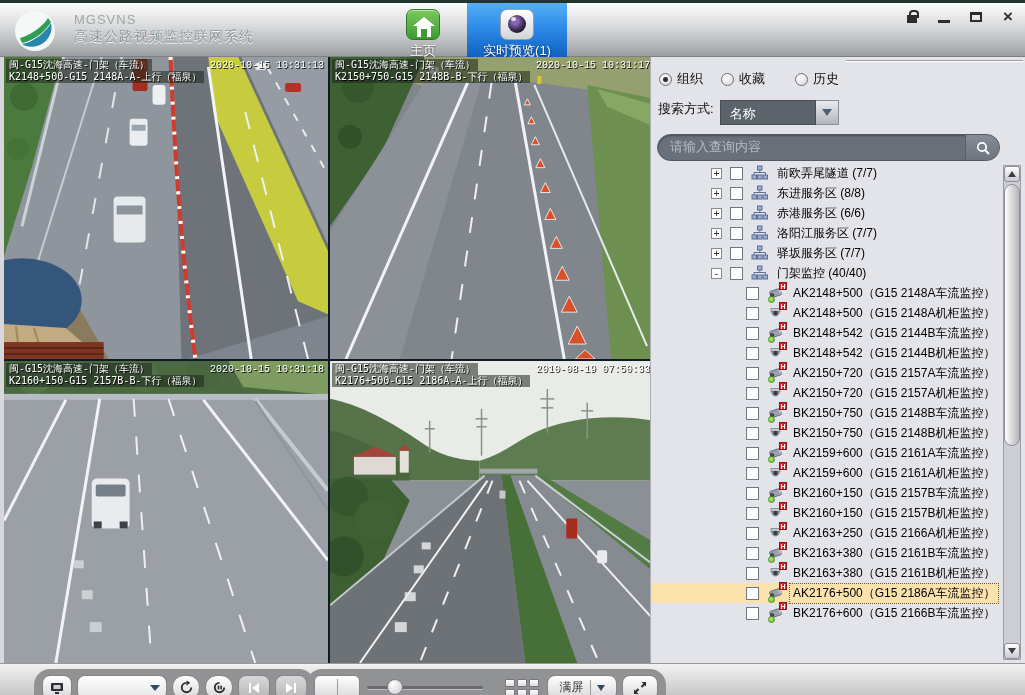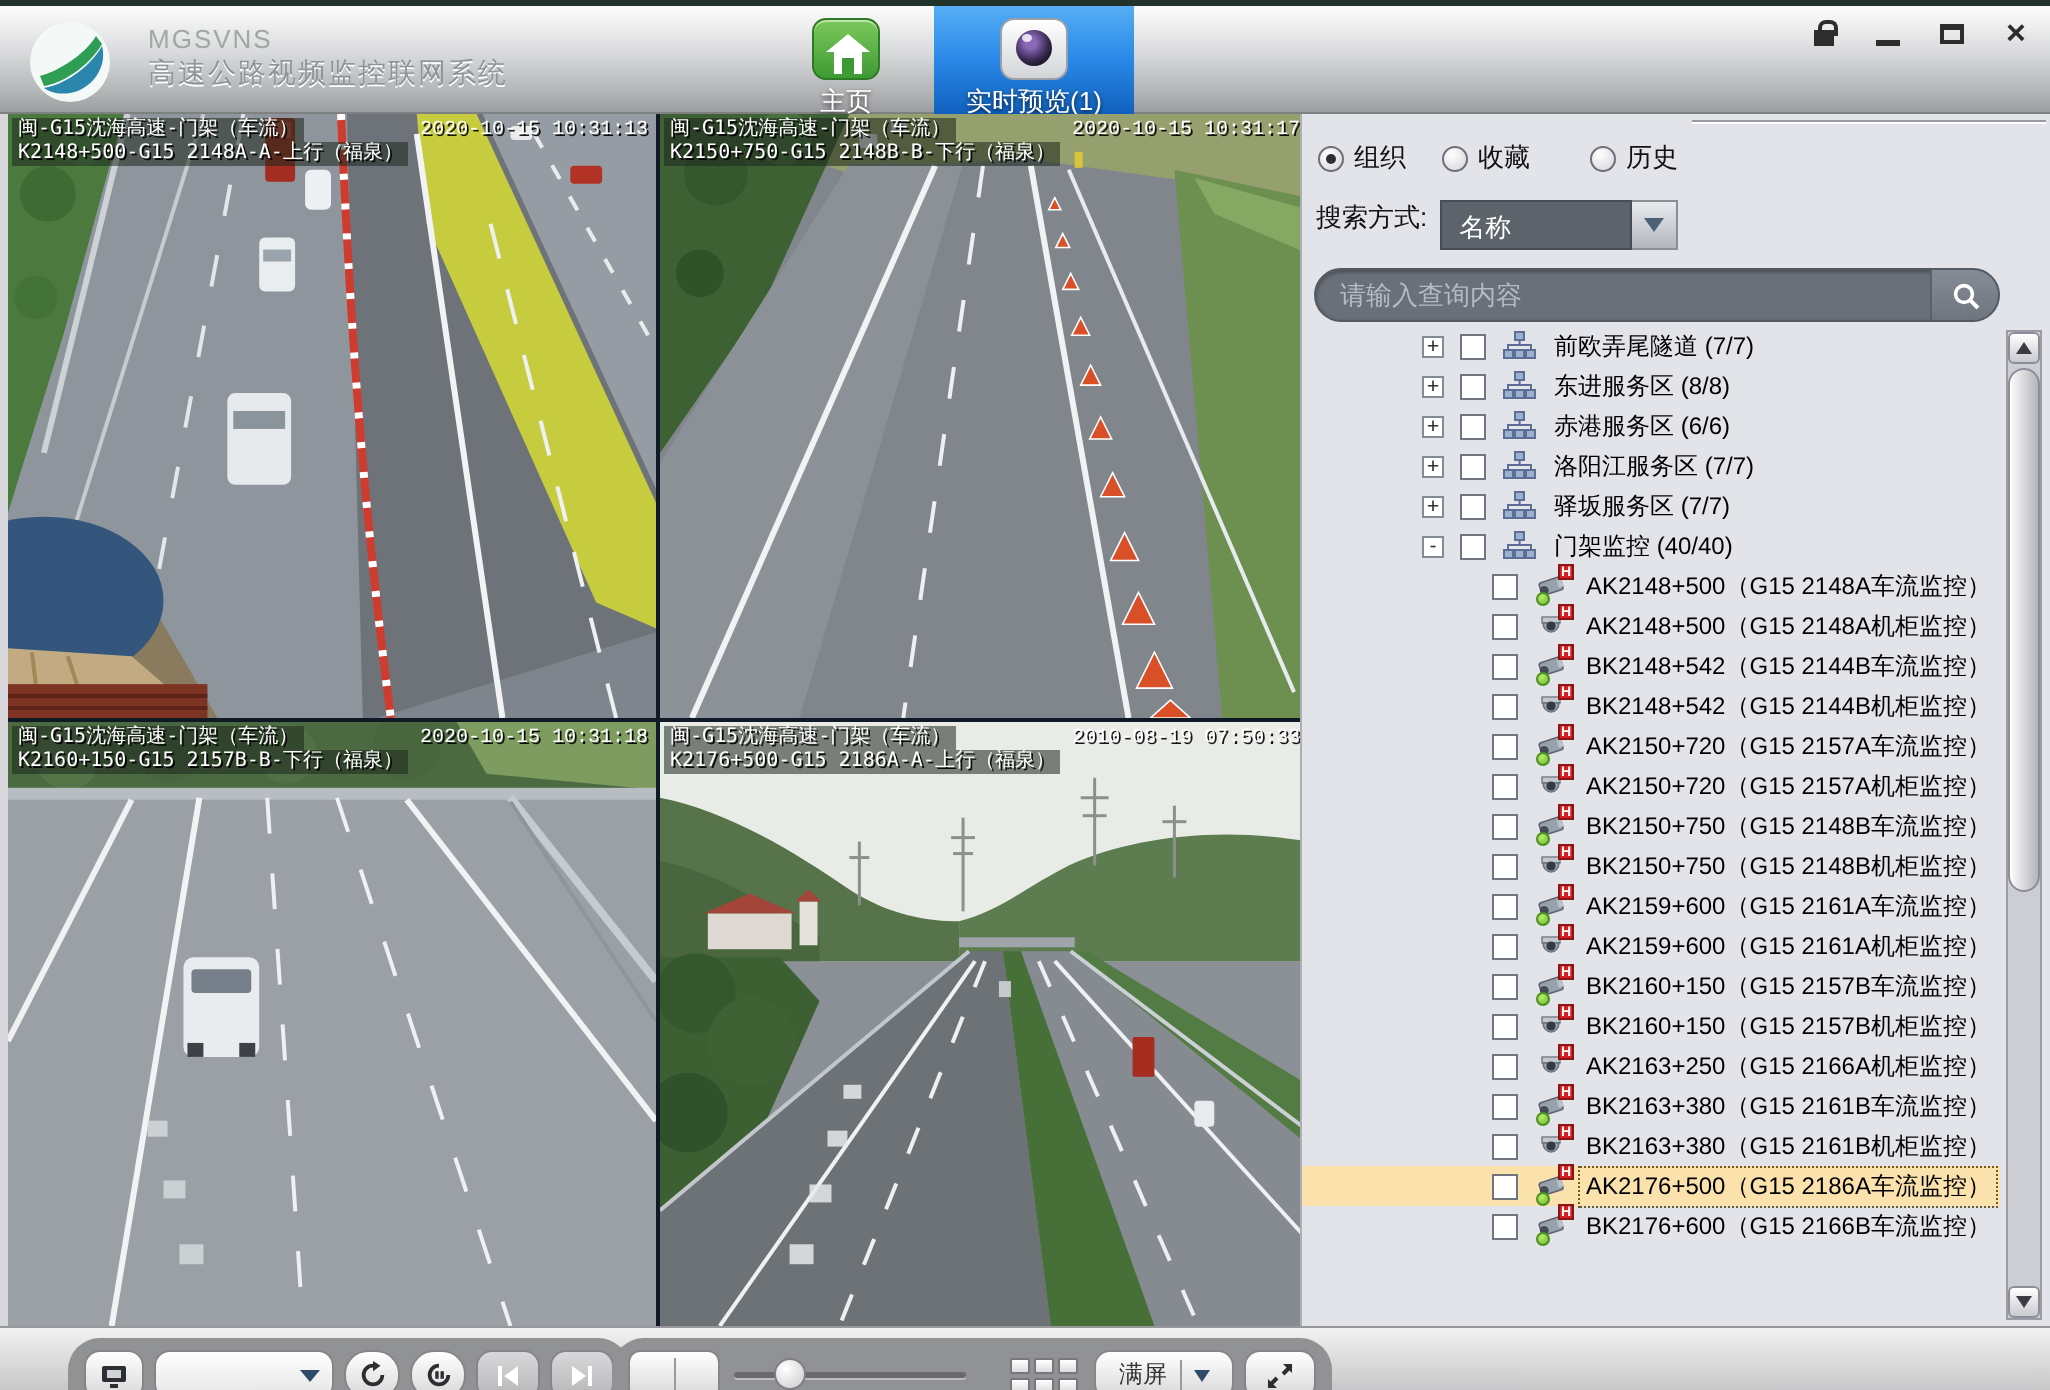--- a/index.html
+++ b/index.html
@@ -49,21 +49,21 @@
   .radio:last-child{margin-right:16px}
   .radio .rc{width:13px;height:13px;border-radius:50%;border:1px solid #6e6e76;background:radial-gradient(circle at 35% 30%,#fff,#d4d4da);margin-right:5px;position:relative}
   .radio.on .rc::after{content:"";position:absolute;left:3px;top:3px;width:5px;height:5px;border-radius:50%;background:#2e2e34}
   .radio:nth-child(3){margin-left:12px}
   .searchmode{position:absolute;left:7px;top:43px;display:flex;font-size:13px;color:#111}
   .sm-box{display:flex;margin-left:6px;cursor:pointer}
   .sm-val{width:96px;height:25px;background:#5c636b;color:#fff;font-size:13px;line-height:25px;padding-left:9px;border:1px solid #474d54}
   .sm-arrow{width:23px;height:25px;background:linear-gradient(#e8eaee,#b2b6bc);border:1px solid #8a8e96;border-left:none;display:flex;align-items:center;justify-content:center}
   .sm-arrow i{width:0;height:0;border-left:5px solid transparent;border-right:5px solid transparent;border-top:7px solid #4e6078}
   .searchbar{position:absolute;left:6px;top:77px;width:343px;height:27px;border-radius:14px;background:#6a7079;border:1px solid #545a62;box-shadow:inset 0 1px 2px rgba(0,0,0,.35);display:flex;align-items:center;overflow:hidden}
-  .searchbar input{flex:1;height:100%;background:transparent;border:none;outline:none;color:#f0f0f2;font-size:13px;padding:0 12px;font-family:Liberation Serif, serif}
+  .searchbar input{flex:1;height:100%;background:transparent;border:none;outline:none;color:#f0f0f2;font-size:13px;padding:0 12px;font-family:Liberation Mono, monospace}
   .searchbar input::placeholder{color:#b6bbc2}
   .search-go{width:34px;height:27px;background:linear-gradient(#878d96,#6e747d);display:flex;align-items:center;justify-content:center;cursor:pointer;border-left:1px solid #5a6068}
 
   
   .tree{position:absolute;left:0;top:106px;right:25px;bottom:0;overflow:hidden;font-size:12px;color:#000}
   .trow{height:20px;display:flex;align-items:center;white-space:nowrap;cursor:default}
   .trow.group{padding-left:60px}
   .trow.cam{padding-left:95px}
   .expand{width:11px;height:11px;border:1px solid #848b94;background:#fff;font-size:10px;line-height:9px;text-align:center;color:#333;margin-right:8px;flex:none;cursor:pointer;font-family:"DejaVu Sans Mono",monospace}
   .cb{width:13px;height:13px;border:1px solid #70767e;background:#fff;margin-right:8px;flex:none;cursor:pointer}

